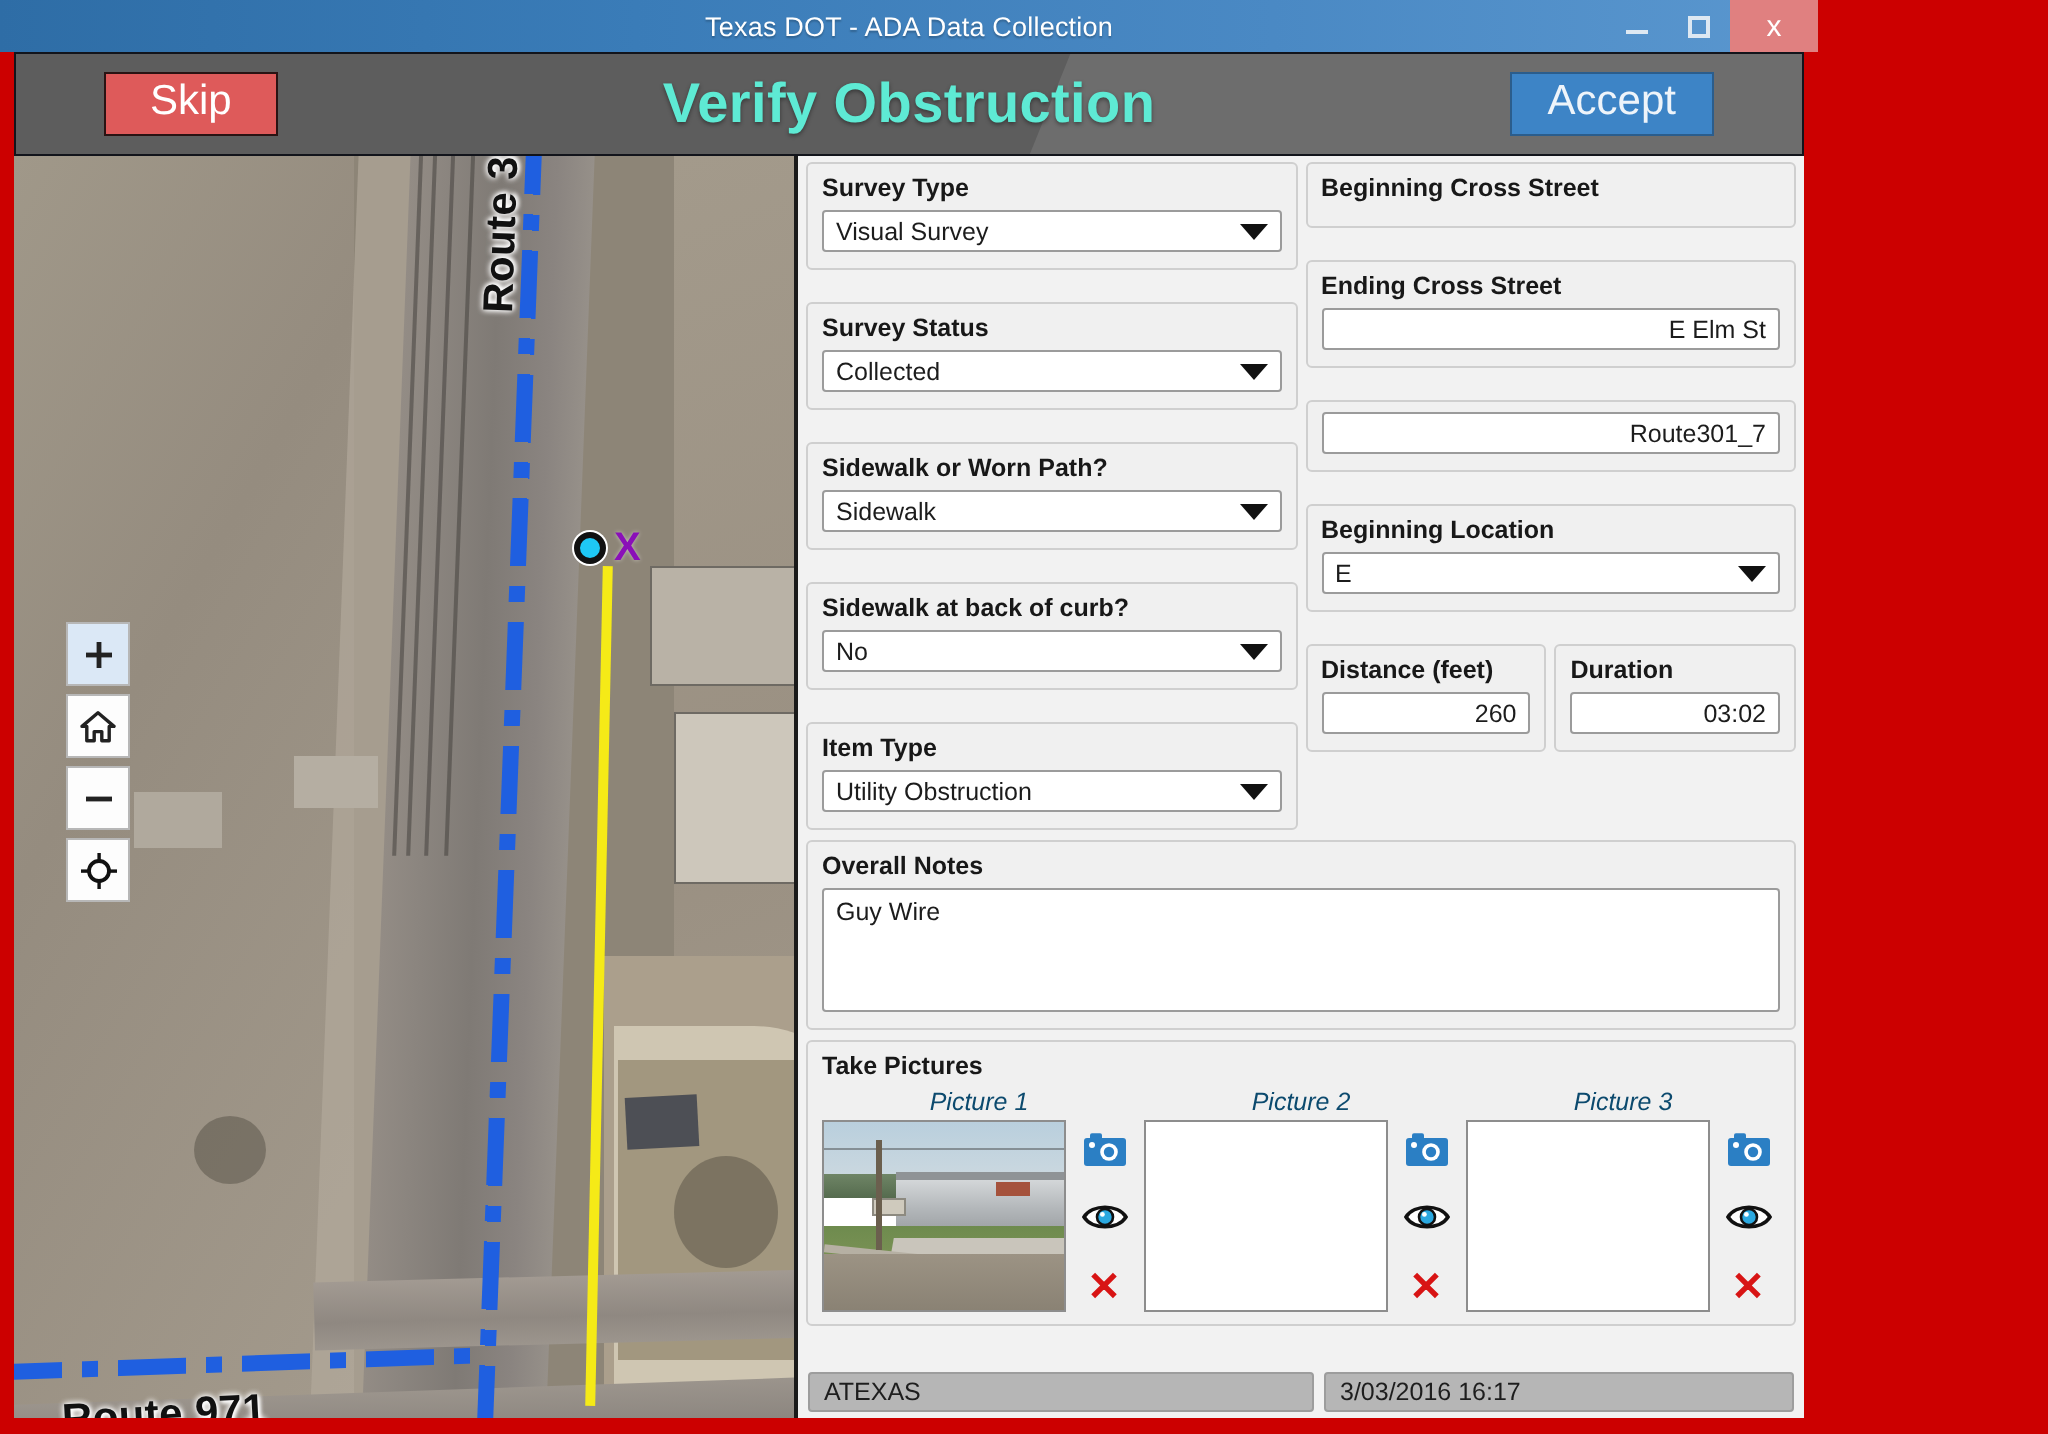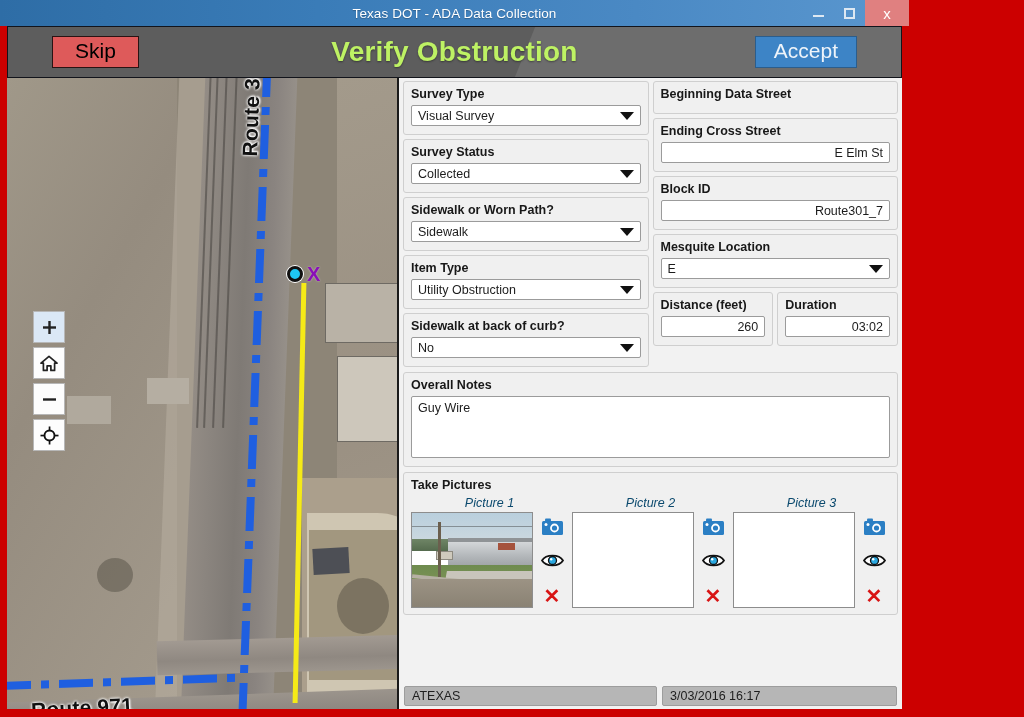--- a/index.html
+++ b/index.html
@@ -77,31 +77,31 @@
     background: rgba(255,255,255,.10);
     transform: skewX(-22deg);
     pointer-events: none;
   }
   #skip-button {
     position: relative;
     z-index: 2;
     margin-left: 44px;
     background: #de5a5a;
     border: 1px solid #2a1313;
-    color: #000000;
+    color: #ffffff;
     font-size: 21px;
     padding: 3px 22px 5px 22px;
     line-height: 1.05;
     cursor: pointer;
   }
   #header-title {
     position: absolute;
     left: 0; right: 0;
     text-align: center;
-    color: #bef264;
+    color: #5eead4;
     font-size: 28px;
     font-weight: bold;
     letter-spacing: .2px;
     z-index: 2;
     text-shadow: 0 1px 2px rgba(0,0,0,.4);
     pointer-events: none;
   }
   #accept-button {
     position: relative;
     z-index: 2;
@@ -312,21 +312,21 @@
     height: 631px;
     background: #f2f2f2;
     padding: 3px 4px 0 4px;
     display: flex;
     flex-direction: column;
   }
   #fields-grid {
     display: flex;
     gap: 4px;
   }
-  .col { width: 249px; display: flex; flex-direction: column; gap: 4px; }
+  .col { width: 249px; display: flex; flex-direction: column; gap: 16px; }
 
   .group {
     background: #f0f0f0;
     border: 1px solid #cfcfcf;
     border-radius: 3px;
     padding: 5px 7px 8px 7px;
   }
   .group .glabel {
     font-size: 12.5px;
     font-weight: bold;
@@ -582,60 +582,59 @@
 
           <div class="group">
             <div class="glabel">Sidewalk or Worn Path?</div>
             <div class="ctl">
               <span>Sidewalk</span>
               <span class="caret"></span>
             </div>
           </div>
 
           <div class="group">
+            <div class="glabel">Sidewalk at back of curb?</div>
+            <div class="ctl">
+              <span>No</span>
+              <span class="caret"></span>
+            </div>
+          </div>
+
+          <div class="group">
             <div class="glabel">Item Type</div>
             <div class="ctl">
               <span>Utility Obstruction</span>
               <span class="caret"></span>
             </div>
           </div>
 
-          <div class="group">
-            <div class="glabel">Sidewalk at back of curb?</div>
-            <div class="ctl">
-              <span>No</span>
-              <span class="caret"></span>
-            </div>
-          </div>
-
         </div>
 
         <div class="col">
 
           <div class="group">
-            <div class="glabel">Beginning Data Street</div>
+            <div class="glabel">Beginning Cross Street</div>
           </div>
 
           <div class="group">
             <div class="glabel">Ending Cross Street</div>
             <div class="ctl ro">
               <span>E Elm St</span>
             </div>
           </div>
 
           <div class="group">
-            <div class="glabel">Block ID</div>
             <div class="ctl ro">
               <span>Route301_7</span>
             </div>
           </div>
 
 
           <div class="group">
-            <div class="glabel">Mesquite Location</div>
+            <div class="glabel">Beginning Location</div>
             <div class="ctl">
               <span>E</span>
               <span class="caret"></span>
             </div>
           </div>
 
           <div class="row2">
             <div class="group">
               <div class="glabel">Distance (feet)</div>
               <div class="ctl ro">

